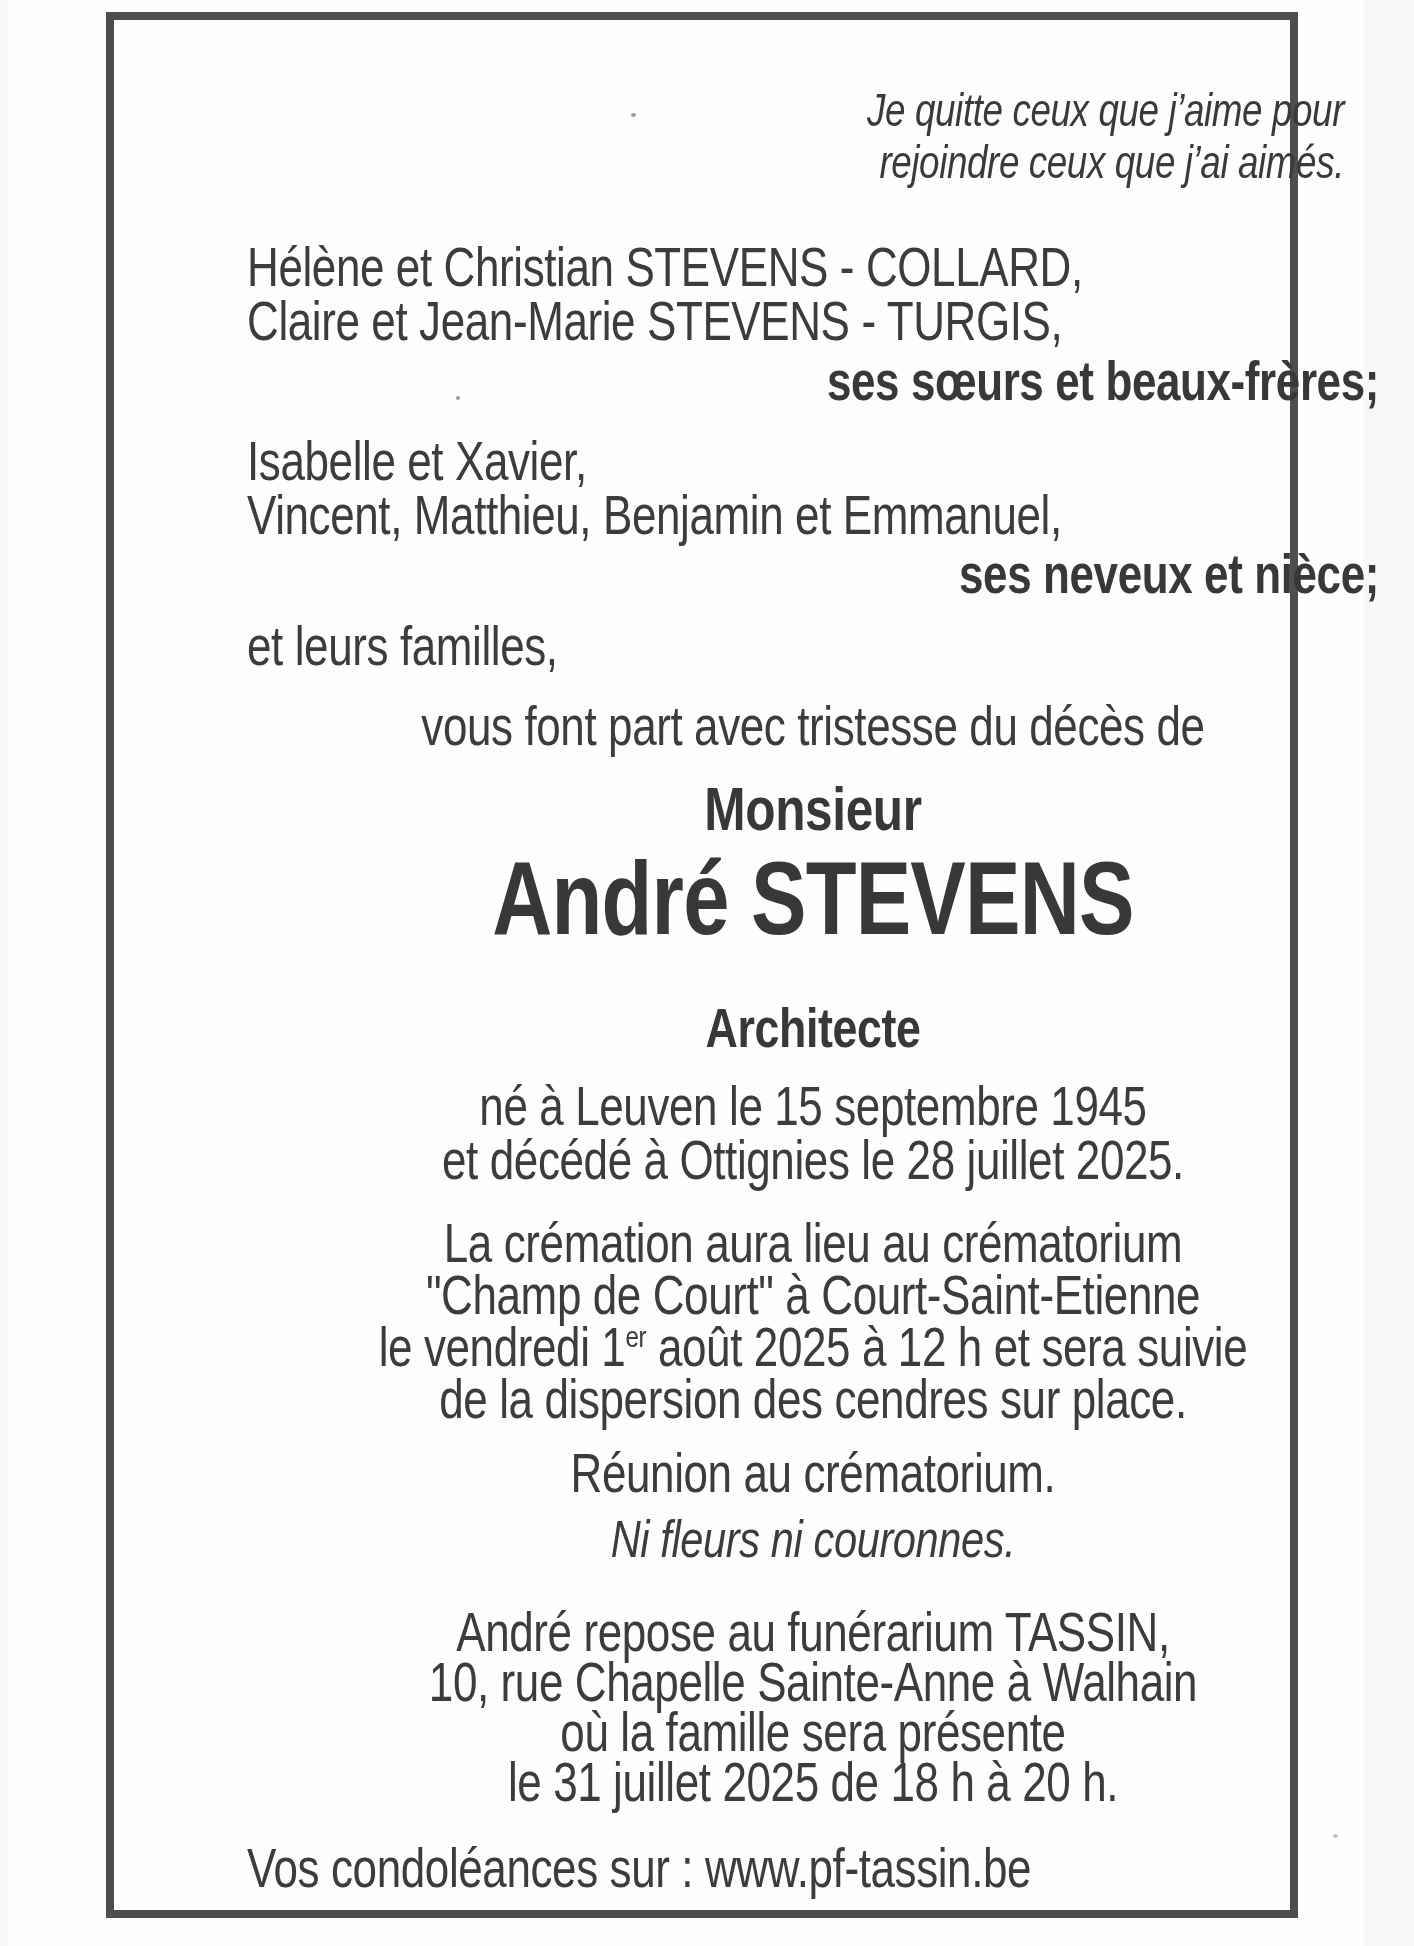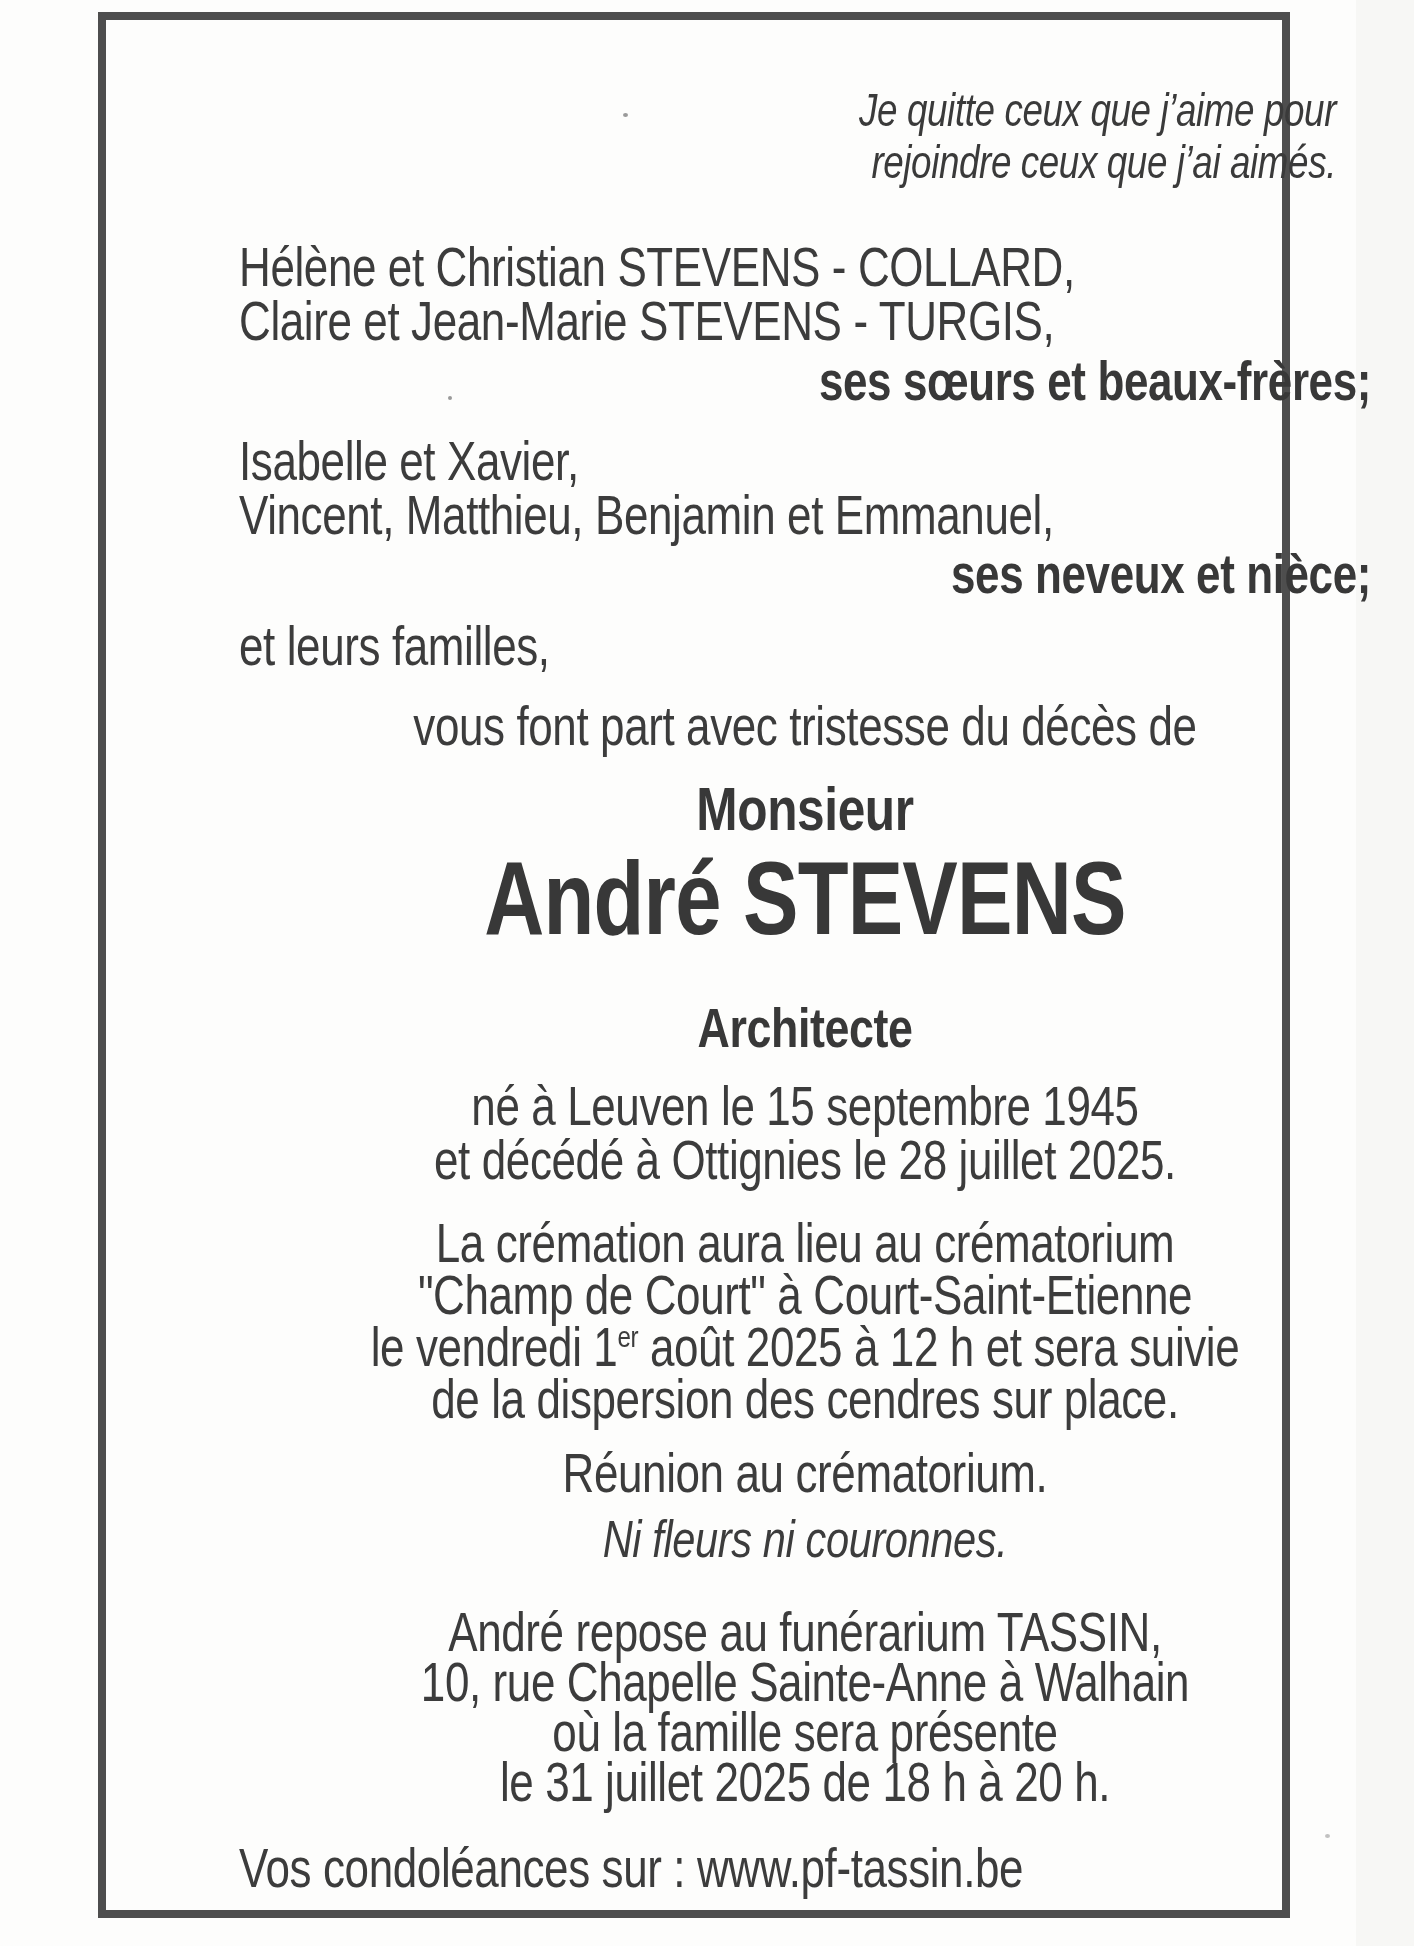--- a/index.html
+++ b/index.html
@@ -4,21 +4,21 @@
 <style>
   html,body{margin:0;padding:0;}
   body{
     width:1414px;height:1946px;
     background:#f7f7f5;
     font-family:"Liberation Sans","DejaVu Sans",sans-serif;
     position:relative;
     overflow:hidden;
   }
   .page{
-    position:absolute;left:0;top:0;width:1356px;height:1946px;
+    position:absolute;left:8px;top:0;width:1356px;height:1946px;
     background:#fdfdfc;
   }
   .frame{
     position:absolute;
     left:98px;top:12px;width:1192px;height:1906px;
     box-sizing:border-box;
     border:8px solid #4e4e4e;
     background:#fdfdfc;
   }
   .para{

